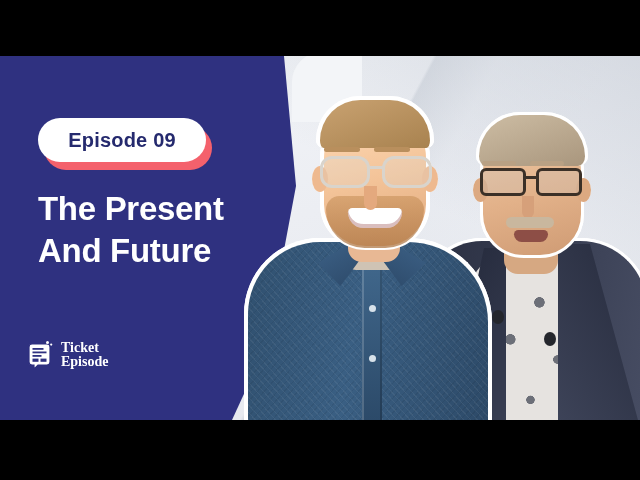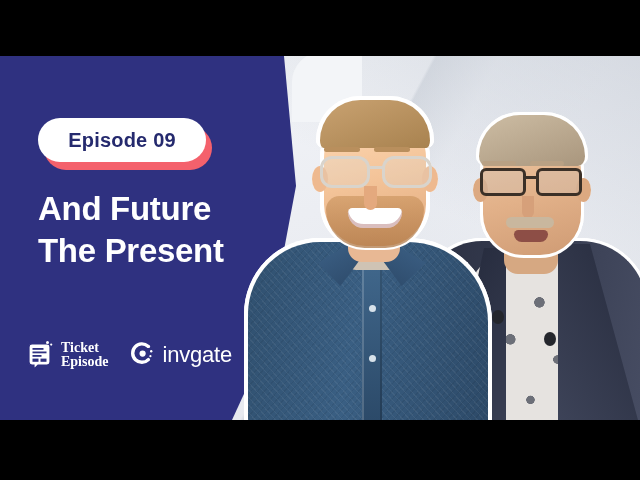--- a/index.html
+++ b/index.html
@@ -168,21 +168,21 @@
      border-radius:22px; display:flex; align-items:center; justify-content:center; }
   .badge span{ color:#252a6e; font-size:20px; font-weight:700; letter-spacing:.2px; }
 
   
   .title{ position:absolute; left:38px; top:132px; width:250px;
      color:#fff; font-size:33px; font-weight:700; line-height:42px;
      letter-spacing:-.3px; }
   .title div{ white-space:nowrap; }
 
   
-  .logos{ position:absolute; left:26px; top:284px; display:flex; align-items:center; gap:20px; }
+  .logos{ position:absolute; left:26px; top:284px; display:flex; align-items:center; gap:43px; }
   .logo-tv{ display:flex; align-items:center; gap:7px; }
   .tv-mark{ position:relative; width:28px; height:30px; }
   .tv-text{ color:#fff; font-family:"Liberation Serif", serif; font-weight:700;
      font-size:14px; line-height:14px; }
   .logo-ig{ display:flex; align-items:center; gap:8px; }
   .ig-text{ color:#fff; font-size:22px; font-weight:400; letter-spacing:-.2px; }
 </style>
 </head>
 <body>
 
@@ -254,22 +254,22 @@
     <div class="content">
 
       <div class="badge-wrap">
         <div class="badge-shadow"></div>
         <div class="badge">
           <span>Episode 09</span>
         </div>
       </div>
 
       <div class="title">
+        <div>The Present</div>
         <div>And Future</div>
-        <div>The Present</div>
       </div>
 
       <div class="logos">
 
         <div class="logo-tv">
           <span class="tv-mark">
             <svg width="28" height="30" viewBox="0 0 28 30" aria-hidden="true">
               <path d="M6 4 H21 A3 3 0 0 1 24 7 V22 A3 3 0 0 1 21 25 H12 L8 29 V25 H6 A3 3 0 0 1 3 22 V7 A3 3 0 0 1 6 4 Z" fill="#ffffff" stroke="#2f3180" stroke-width="1.2"></path>
               <rect x="6.5" y="8" width="11" height="1.8" fill="#2f3180"></rect>
               <rect x="6.5" y="11.5" width="14" height="1.8" fill="#2f3180"></rect>
@@ -279,32 +279,19 @@
               <circle cx="21.5" cy="2.6" r="1.5" fill="#ffffff"></circle>
               <circle cx="25.2" cy="4.6" r="1.1" fill="#ffffff"></circle>
             </svg>
           </span>
           <span class="tv-text">
             <span>Ticket</span><br>
             <span>Episode</span>
           </span>
         </div>
 
-        <div class="logo-ig">
-          <span>
-            <svg width="26" height="26" viewBox="0 0 26 26" aria-hidden="true">
-              <path d="M20 6.2 A9.2 9.2 0 1 0 20.4 19.6" fill="none" stroke="#ffffff" stroke-width="3.4" stroke-linecap="round"></path>
-              <circle cx="14.6" cy="13.6" r="3.1" fill="#ffffff"></circle>
-              <circle cx="20.6" cy="6.6" r="1.5" fill="#ffffff"></circle>
-              <circle cx="23.2" cy="11.2" r="1.2" fill="#ffffff"></circle>
-              <circle cx="22.4" cy="16.2" r="1.1" fill="#ffffff"></circle>
-              <circle cx="19.2" cy="19.8" r="1.0" fill="#ffffff"></circle>
-            </svg>
-          </span>
-          <span class="ig-text">invgate</span>
-        </div>
 
       </div>
 
     </div>
 
   </div>
 </div>
 
 </body></html>

